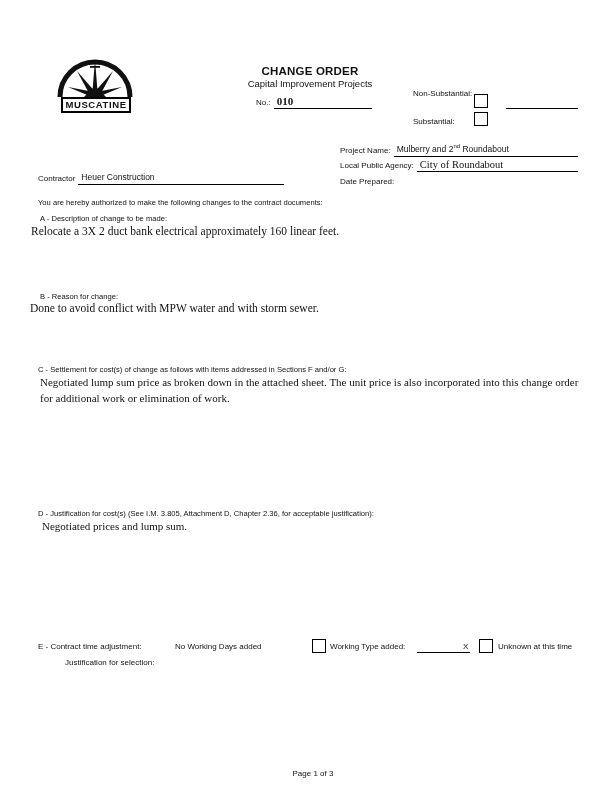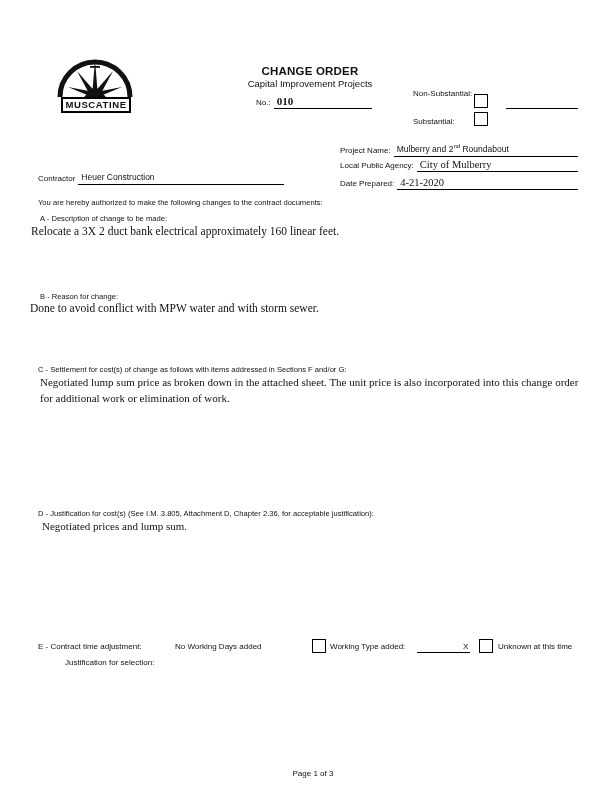--- a/index.html
+++ b/index.html
@@ -65,26 +65,25 @@
   <span class="lbl abs" style="left:413px;top:116px;">Substantial:</span>
   <span class="cb abs" style="left:474px;top:112px;"></span>
 
   <div class="row abs" style="left:340px;top:140px;width:238px;">
     <span class="lbl">Project Name:</span>
     <span class="fill" style="font-size:8.5px;"><span>Mulberry and 2</span><sup>nd</sup><span> Roundabout</span></span>
   </div>
 
   <div class="row abs" style="left:340px;top:158px;width:238px;">
     <span class="lbl">Local Public Agency:</span>
-    <span class="fill serif" style="font-size:10.5px;">City of Mulberry</span>
+    <span class="fill serif" style="font-size:10.5px;">City of Roundabout</span>
   </div>
 
   <div class="row abs" style="left:340px;top:176px;width:238px;">
     <span class="lbl">Date Prepared:</span>
-    <span class="fill serif" style="font-size:10.5px;">4-21-2020</span>
   </div>
 
 
   <div class="row abs" style="left:38px;top:171px;width:246px;">
     <span class="lbl">Contractor</span>
     <span class="fill" style="font-size:8.5px;">Heuer Construction</span>
   </div>
 
   <div class="sm abs" style="left:38px;top:197px;">You are hereby authorized to make the following changes to the contract documents:</div>
 

